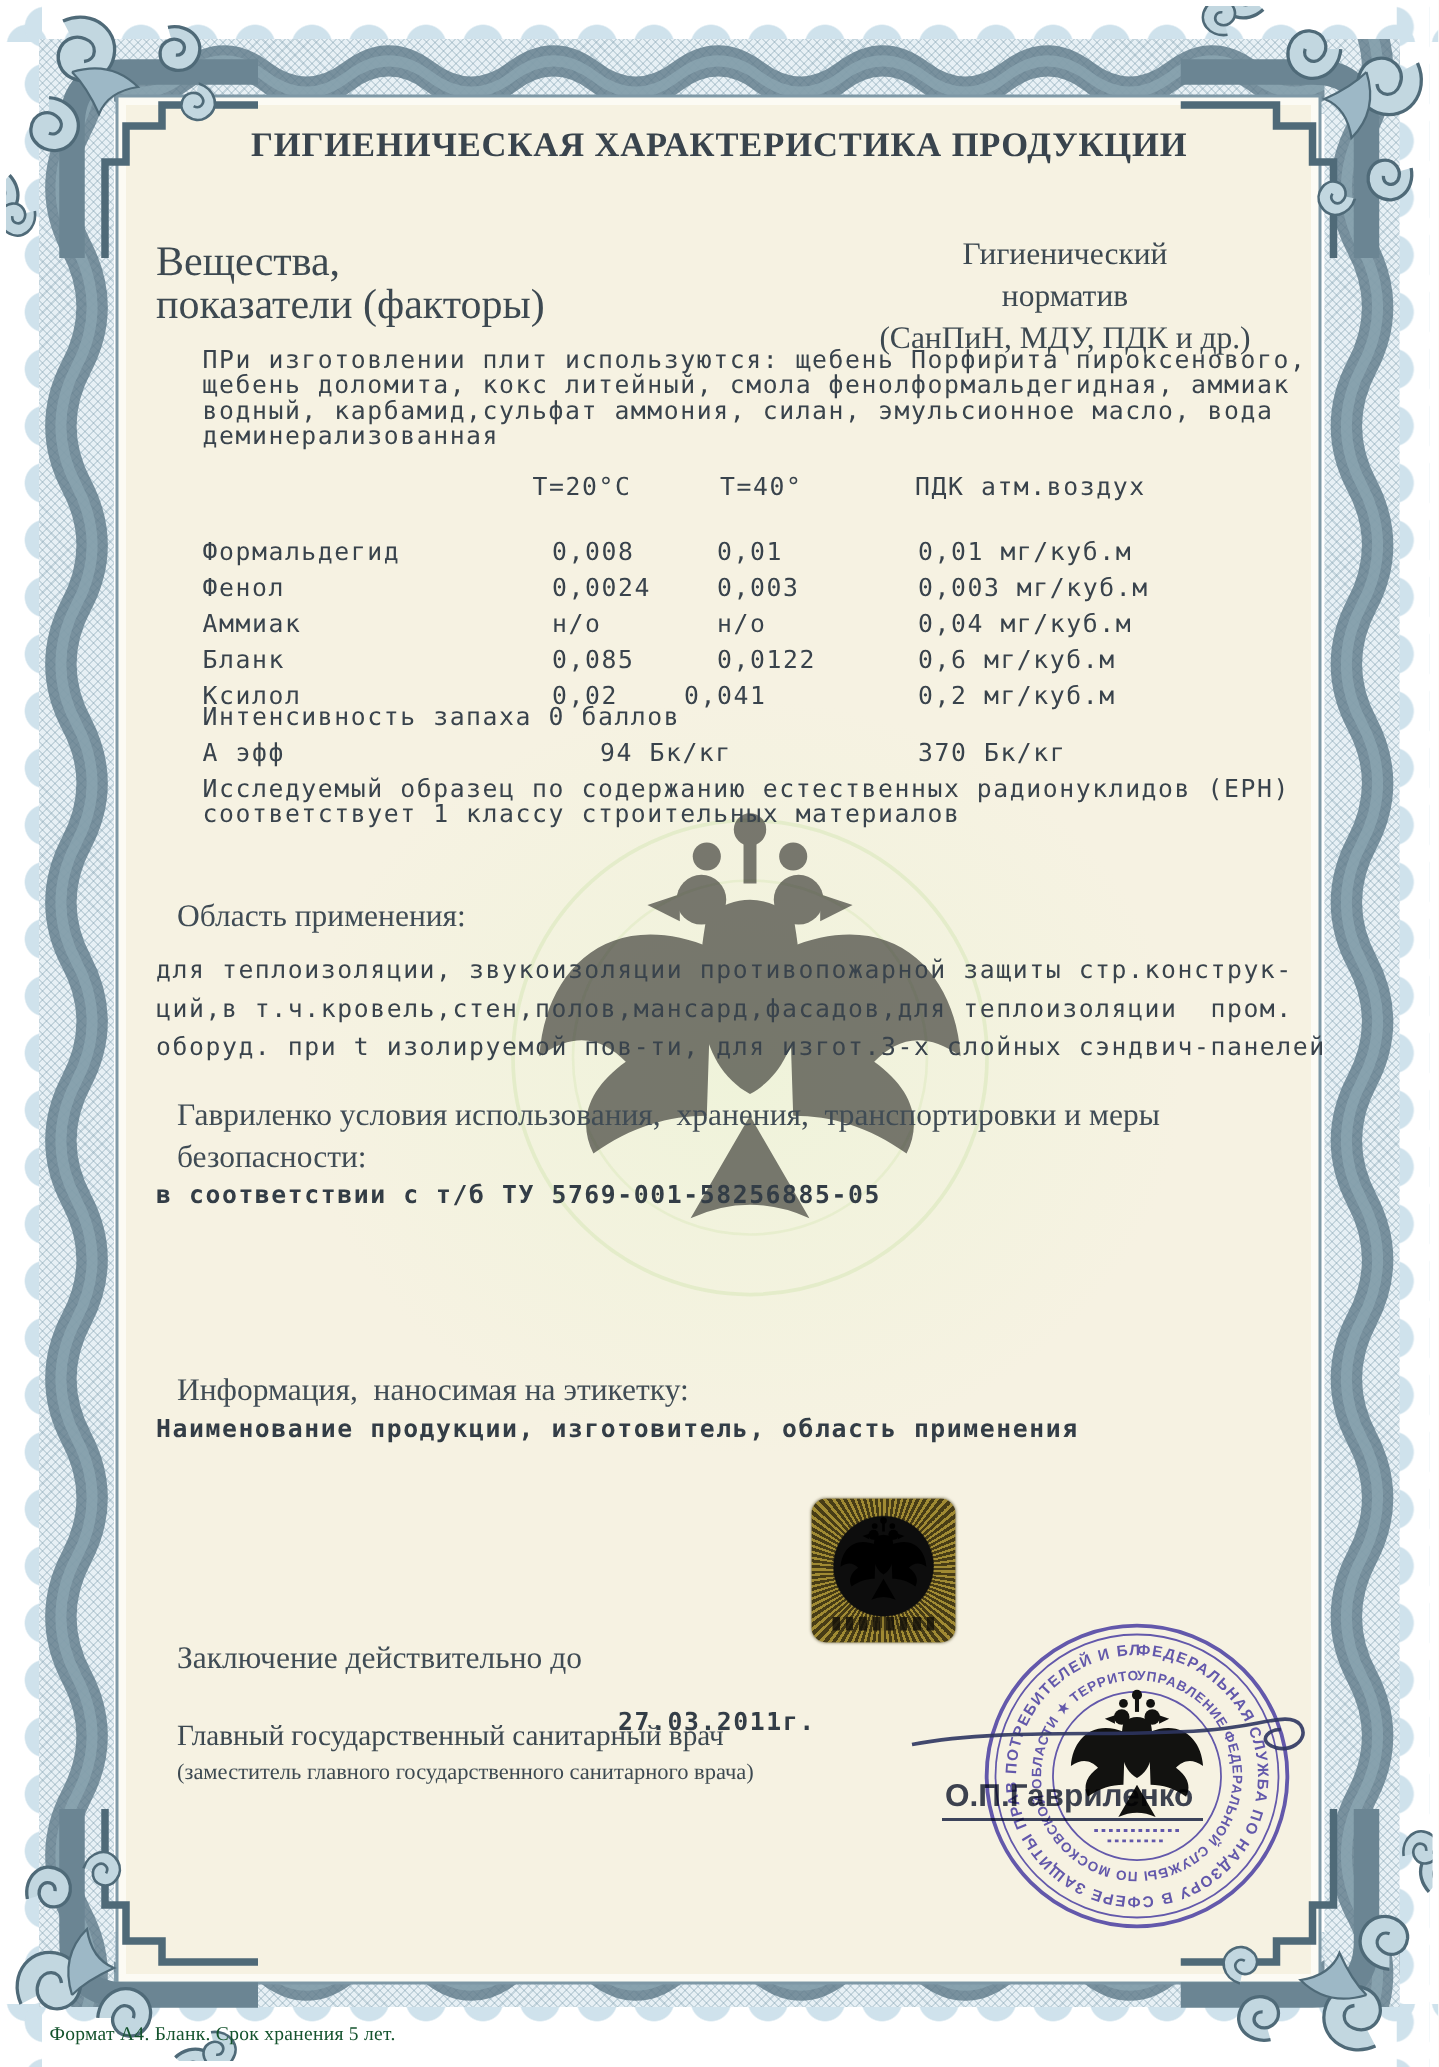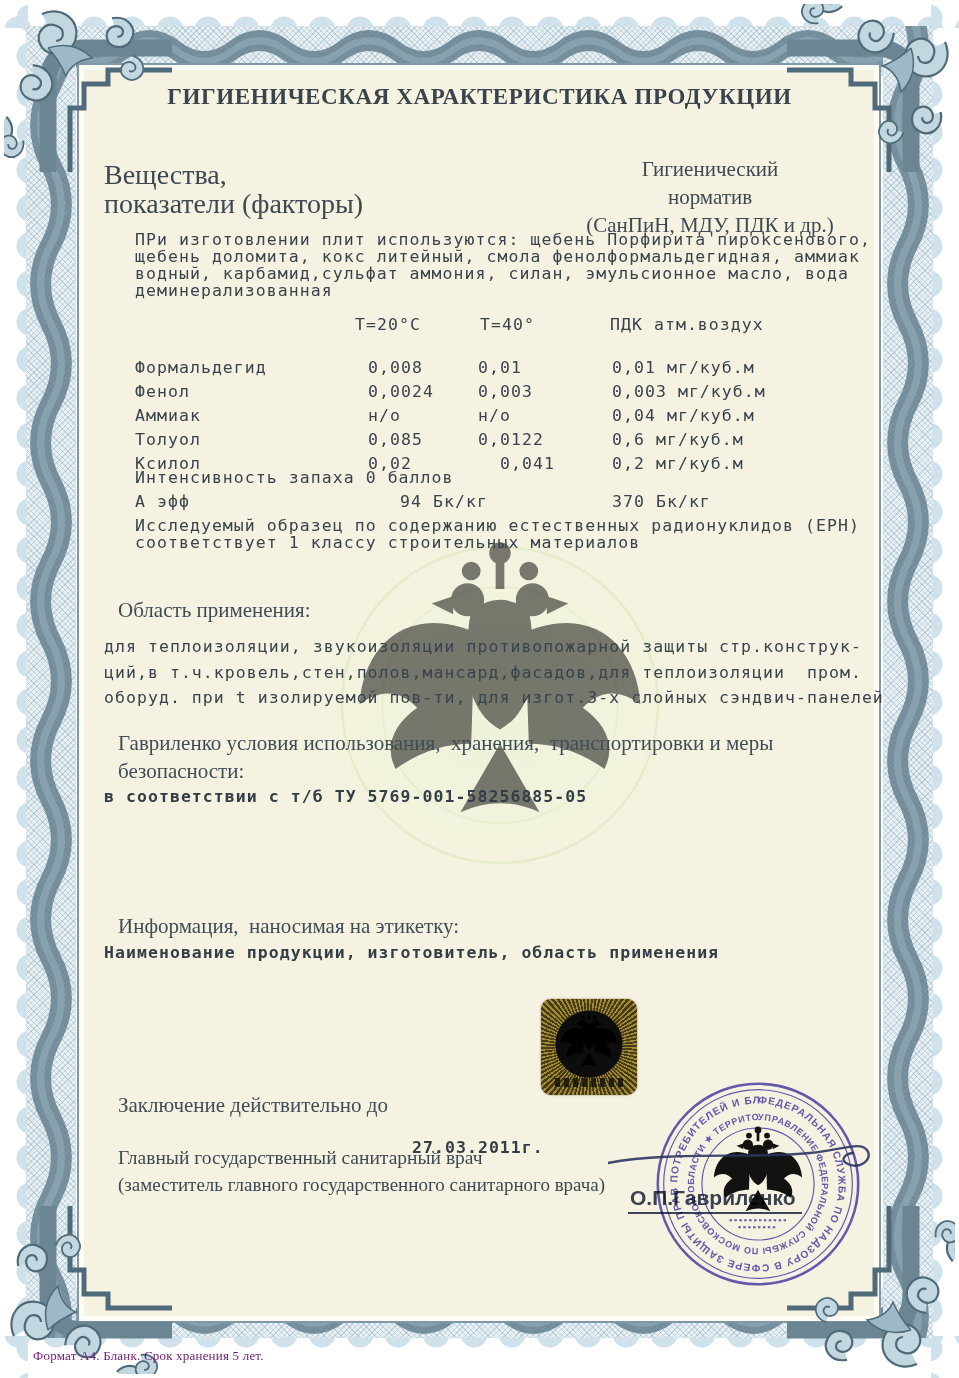--- a/index.html
+++ b/index.html
@@ -72,21 +72,21 @@
     background:repeating-linear-gradient(90deg,#15120a 0 5px, rgba(21,18,10,.15) 5px 9px);
     filter:blur(.4px);opacity:.85;}
   
   .stamp{position:absolute;left:645px;top:1071px;z-index:8;mix-blend-mode:multiply;opacity:.93;}
   .sig-name{position:absolute;left:628px;top:1186px;z-index:9;
     font-family:"Liberation Sans",sans-serif;font-weight:bold;font-size:21px;
     color:#3e4458;border-bottom:2.5px solid #3e4666;padding:0 6px 2px 2px;
     mix-blend-mode:multiply;}
   .sig-stroke{position:absolute;left:600px;top:1125px;z-index:9;}
   .watermark{position:absolute;left:320px;top:515px;z-index:4;opacity:.85;}
-  .footer-note{left:33px;top:1348px;font-size:13px;color:#701a75;letter-spacing:.2px;z-index:6;}
+  .footer-note{left:33px;top:1348px;font-size:13px;color:#14532d;letter-spacing:.2px;z-index:6;}
 </style>
 </head>
 <body>
 
 <svg width="0" height="0" style="position:absolute" aria-hidden="true">
   <defs>
     <g id="eagle">
       <circle cx="0" cy="-40" r="3"></circle>
         <circle cx="-8" cy="-35" r="2.6"></circle>
         <circle cx="8" cy="-35" r="2.6"></circle>
@@ -193,28 +193,28 @@
 <div class="txt mono" style="left:135px;top:383px;">Фенол</div>
 <div class="txt mono" style="left:368px;top:383px;">0,0024</div>
 <div class="txt mono" style="left:478px;top:383px;">0,003</div>
 <div class="txt mono" style="left:612px;top:383px;">0,003 мг/куб.м</div>
 
 <div class="txt mono" style="left:135px;top:407px;">Аммиак</div>
 <div class="txt mono" style="left:368px;top:407px;">н/о</div>
 <div class="txt mono" style="left:478px;top:407px;">н/о</div>
 <div class="txt mono" style="left:612px;top:407px;">0,04 мг/куб.м</div>
 
-<div class="txt mono" style="left:135px;top:431px;">Толуол</div>
+<div class="txt mono" style="left:135px;top:431px;">Бланк</div>
 <div class="txt mono" style="left:368px;top:431px;text-align:right;">0,085</div>
 <div class="txt mono" style="left:478px;top:431px;">0,0122</div>
 <div class="txt mono" style="left:612px;top:431px;">0,6 мг/куб.м</div>
 
 <div class="txt mono" style="left:135px;top:455px;">Ксилол</div>
 <div class="txt mono" style="left:368px;top:455px;">0,02</div>
-<div class="txt mono" style="left:500px;top:455px;">0,041</div>
+<div class="txt mono" style="left:456px;top:455px;">0,041</div>
 <div class="txt mono" style="left:612px;top:455px;">0,2 мг/куб.м</div>
 
 <div class="txt mono" style="left:135px;top:469px;">Интенсивность запаха 0 баллов</div>
 <div class="txt mono" style="left:135px;top:493px;">А эфф</div>
 <div class="txt mono" style="left:400px;top:493px;">94 Бк/кг</div>
 <div class="txt mono" style="left:612px;top:493px;">370 Бк/кг</div>
 <div class="txt mono" style="left:135px;top:517px;">Исследуемый образец по содержанию естественных радионуклидов (ЕРН)
 соответствует 1 классу строительных материалов</div>
 
 <div class="txt serif heading" style="left:118px;top:598px;">Область применения:</div>
@@ -233,21 +233,21 @@
   <svg width="62" height="66" viewBox="-40 -45 80 90">
     <use href="#eagle" style="color:#e8d27a"></use>
   </svg>
   <div class="holo-serial"></div>
 </div>
 
 <div class="txt serif heading" style="left:118px;top:1093px;">Заключение действительно до</div>
 <div class="txt mono mono-b" style="left:412px;top:1097px;margin-top:42px;">27.03.2011г.</div>
 
 <div class="txt serif" style="left:118px;top:1147px;font-size:19.5px;">Главный государственный санитарный врач</div>
-<div class="txt serif" style="left:118px;top:1174px;font-size:19px;">(заместитель главного государственного санитарного врача)</div>
+<div class="txt serif" style="left:118px;top:1174px;font-size:15px;">(заместитель главного государственного санитарного врача)</div>
 <div class="sig-name">О.П.Гавриленко</div>
 
 <svg class="stamp" width="226" height="226" viewBox="0 0 230 230" style="color:#5a50bc">
   <defs>
     <path id="oc" d="M115,33 a82,82 0 1,1 -0.02,0" fill="none"></path>
     <path id="ic" d="M115,50 a65,65 0 1,1 -0.02,0" fill="none"></path>
   </defs>
   <circle cx="115" cy="115" r="102" fill="none" stroke="currentColor" stroke-width="2.6"></circle>
   <circle cx="115" cy="115" r="96" fill="none" stroke="currentColor" stroke-width="1.2"></circle>
   <circle cx="115" cy="115" r="57" fill="none" stroke="currentColor" stroke-width="1.2"></circle>

